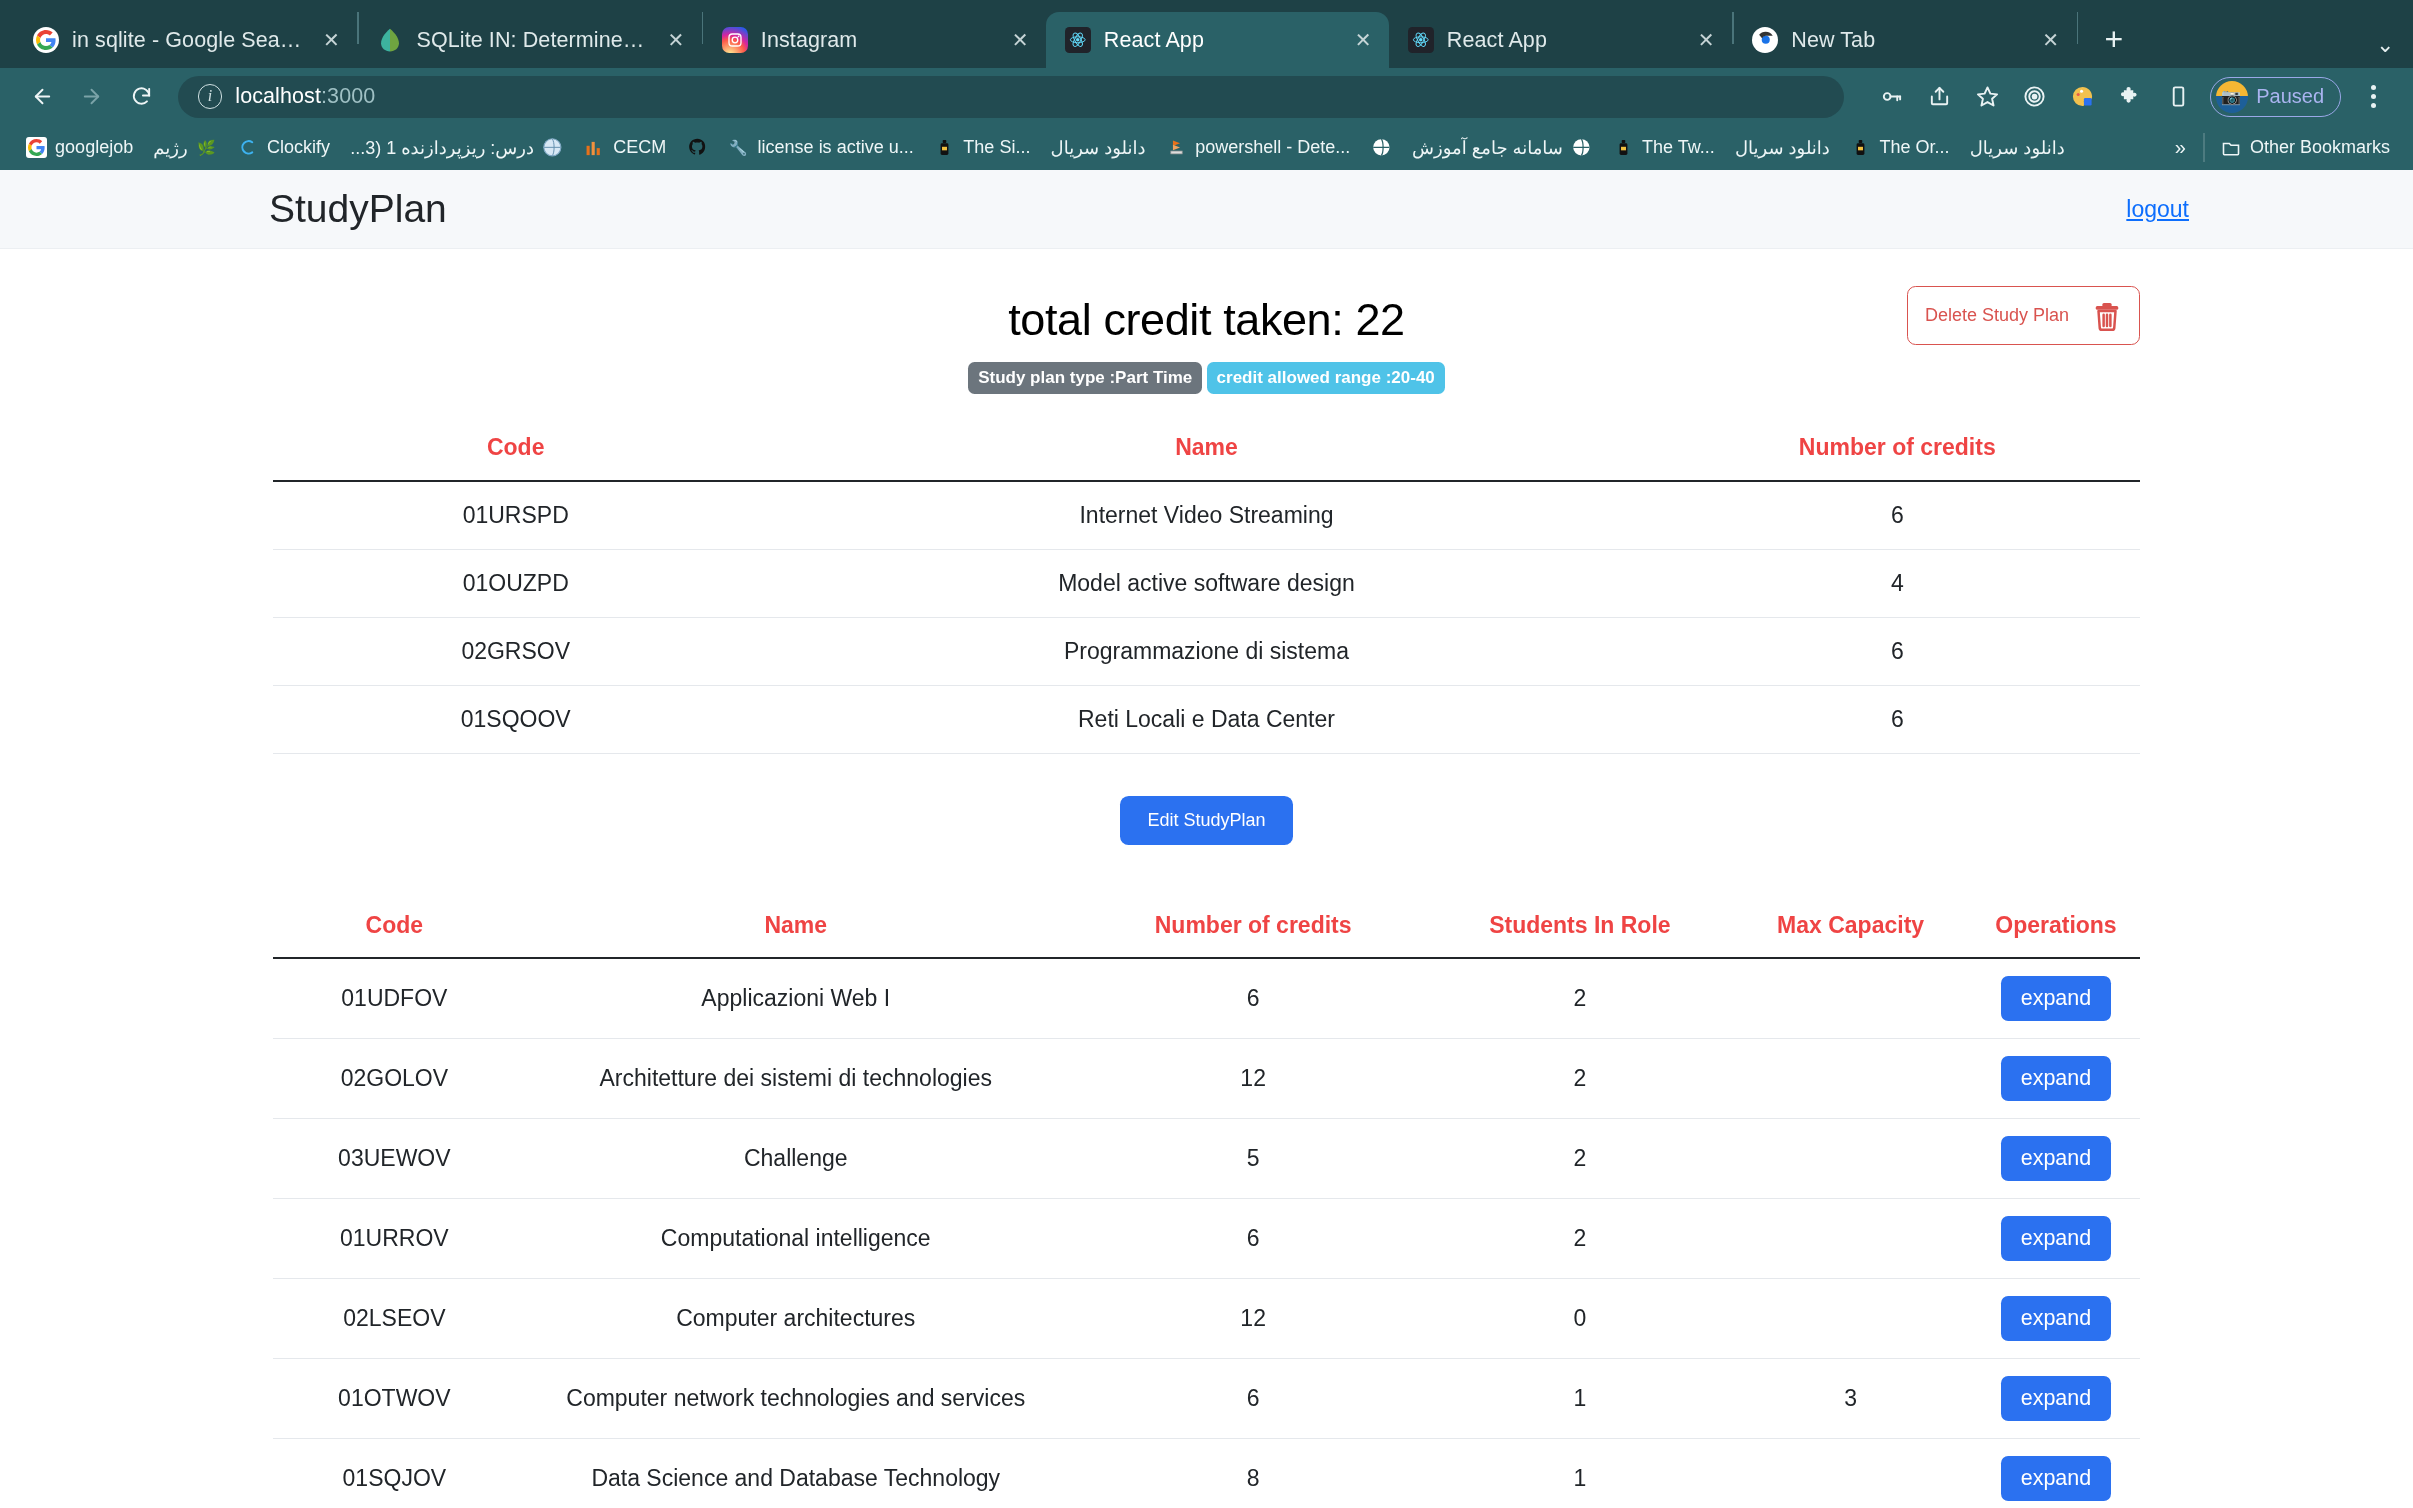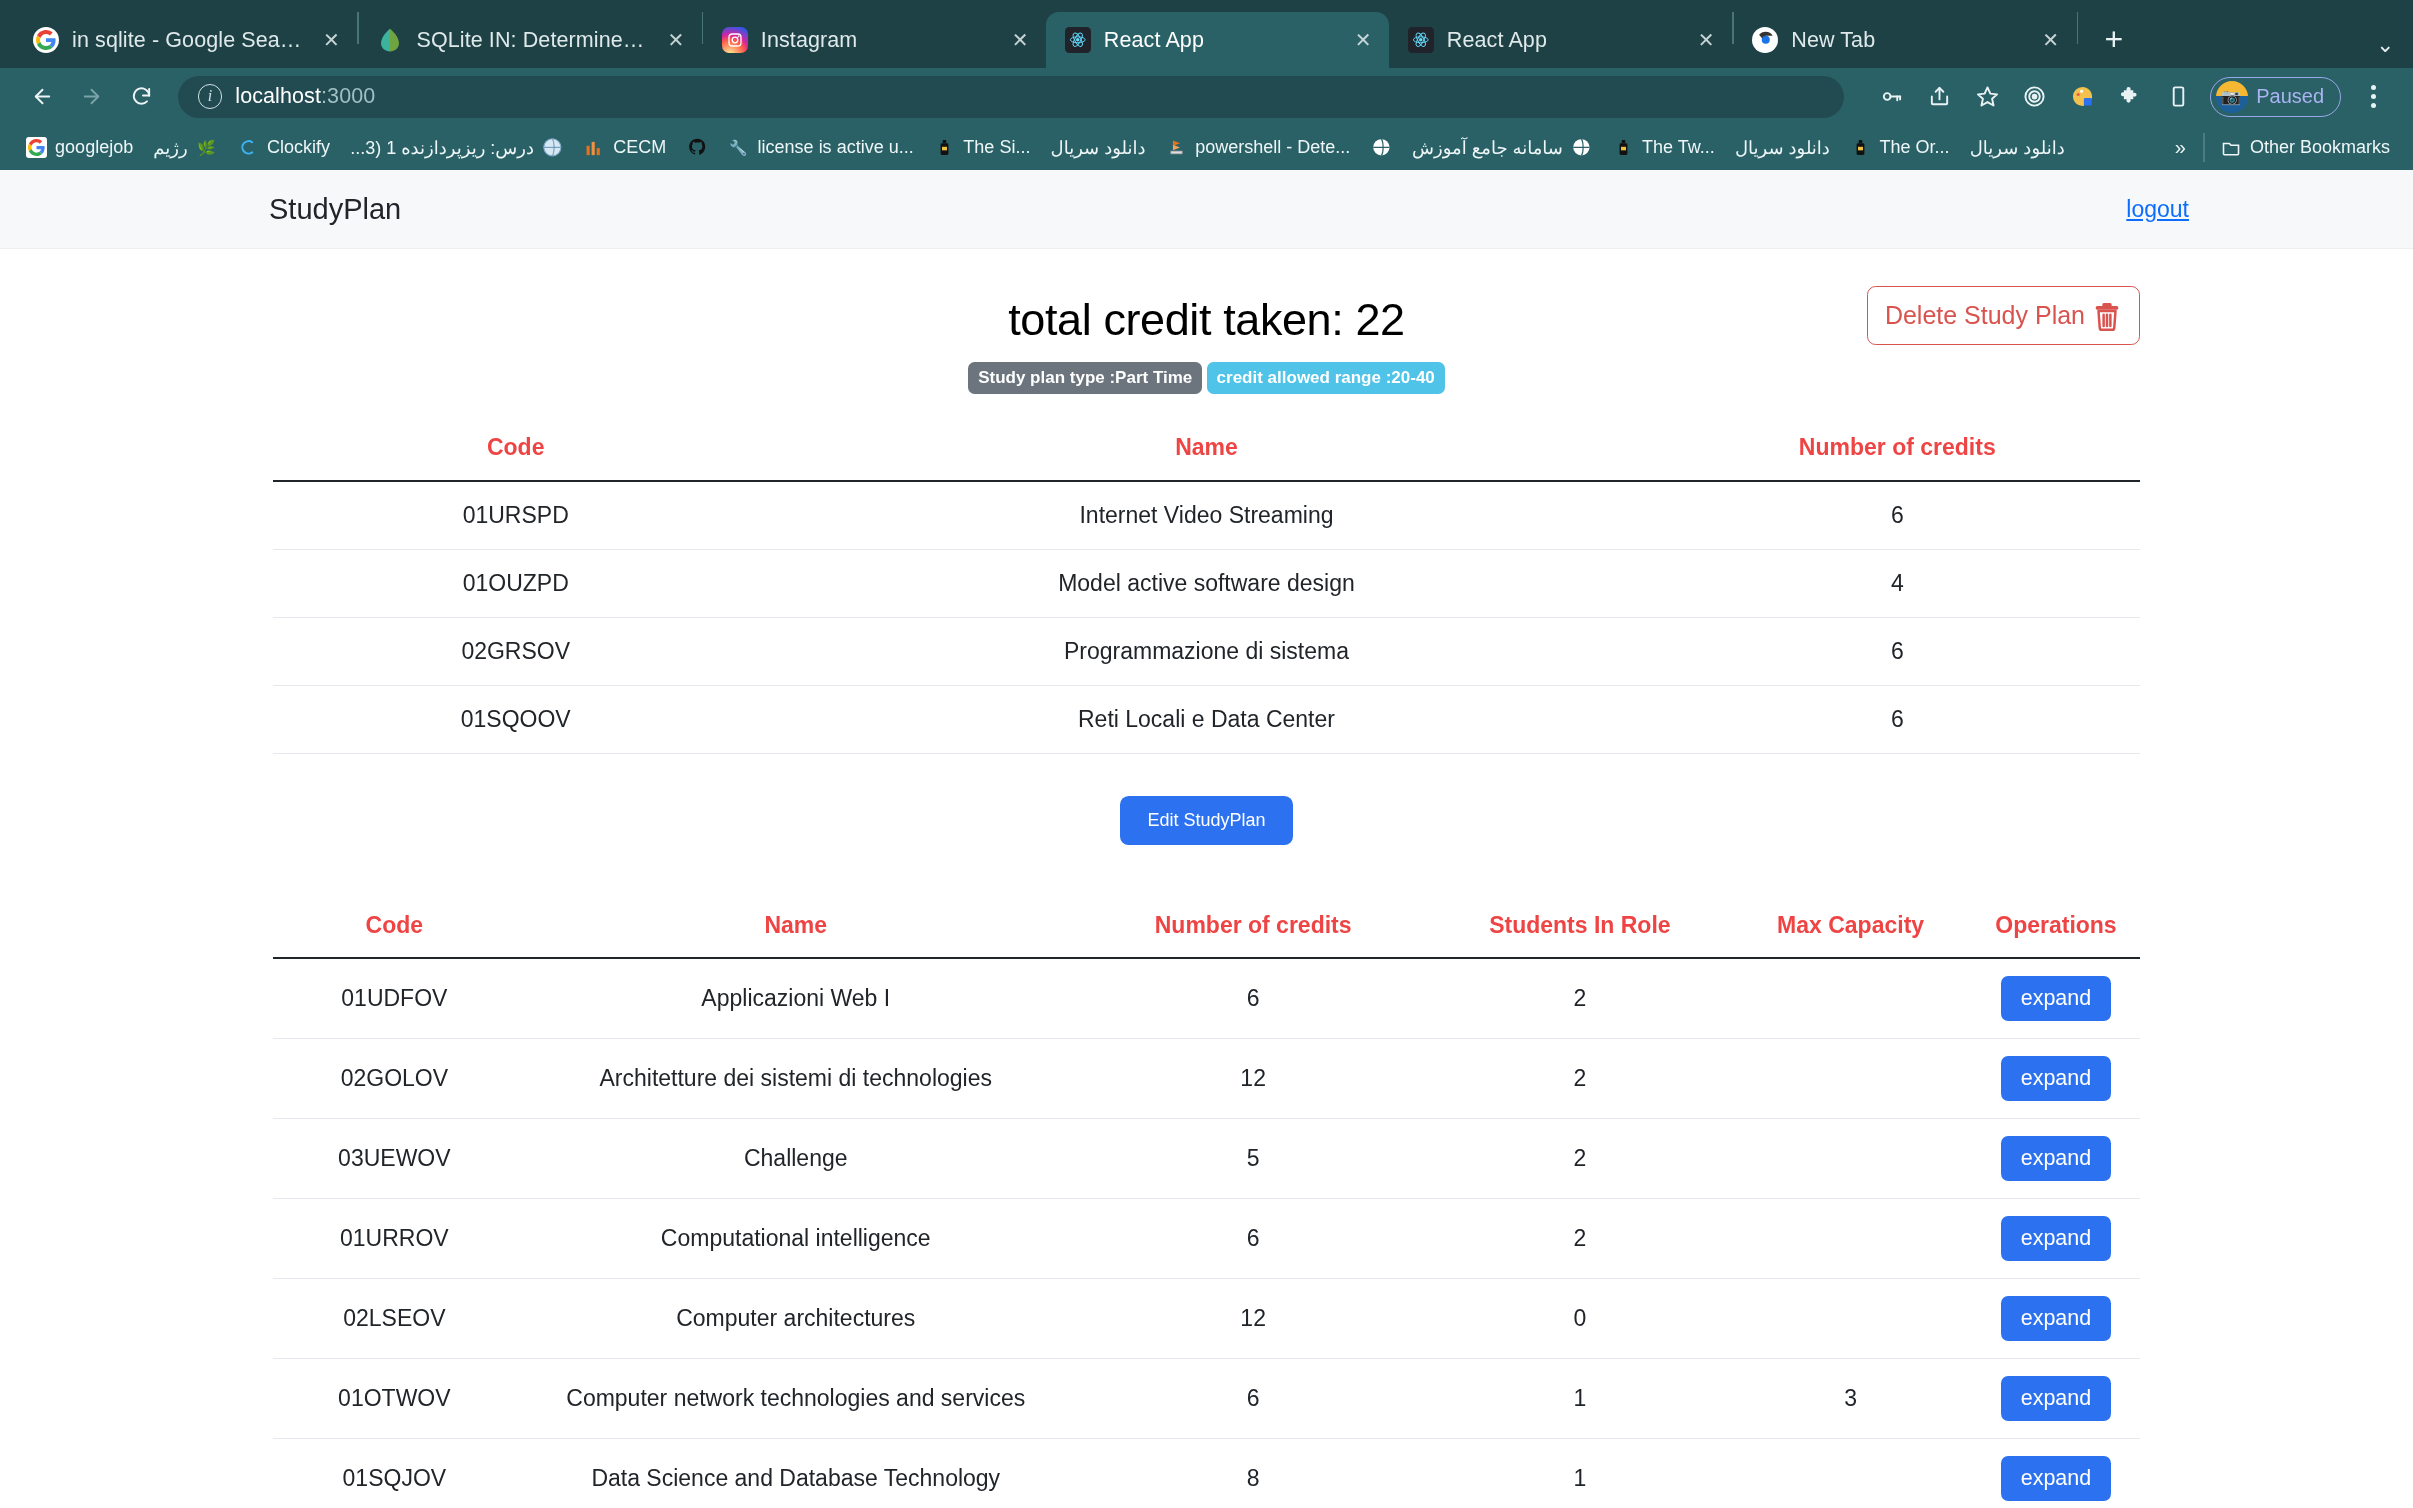--- a/index.html
+++ b/index.html
@@ -168,21 +168,21 @@
   .viewport {
     flex: 1 1 auto; background: #ffffff; overflow: hidden; position: relative;
   }
   .navbar {
     height: 79px;
     background: #f6f8fa;
     display: flex; align-items: center; justify-content: space-between;
     padding: 0 224px 0 269px;
     border-bottom: 0.7px solid #eceff2;
   }
-  .brand { font-size: 29px; color: #212529; font-weight: 400; }
+  .brand { font-size: 39px; color: #212529; font-weight: 400; }
   .logout {
     font-size: 23px; color: #0d6efd; text-decoration: underline;
   }
 
   .container { padding: 0 273px; position: relative; }
 
   .hero { position: relative; padding-top: 45px; }
   .credit-title {
     text-align: center; font-size: 45px; font-weight: 400; color: #000000;
     letter-spacing: -0.4px;
@@ -194,23 +194,23 @@
     font-size: 17px; font-weight: bold; color: #ffffff;
     padding: 6.5px 10px 8px; border-radius: 6.5px; line-height: 1;
   }
   .badge-secondary { background: #6c757d; }
   .badge-info { background: #4fc3e8; }
 
   .delete-btn {
     position: absolute; right: 0; top: 37px;
     border: 1.4px solid #d9534f; border-radius: 8.6px;
     background: #ffffff; color: #d9534f;
-    font-size: 25px;
+    font-size: 18px;
     padding: 11.5px 17px;
-    display: flex; align-items: center; gap: 7px;
+    display: flex; align-items: center; gap: 23px;
     font-family: "Liberation Sans", sans-serif;
   }
   .trash-ic { width: 30px; height: 34px; flex: 0 0 30px; }
 
   table { width: 100%; border-collapse: collapse; }
   th {
     font-size: 23px; font-weight: bold; color: #ef4444;
     padding: 14.4px 8.6px 18.7px;
     border-bottom: 2.9px solid #212529;
   }

